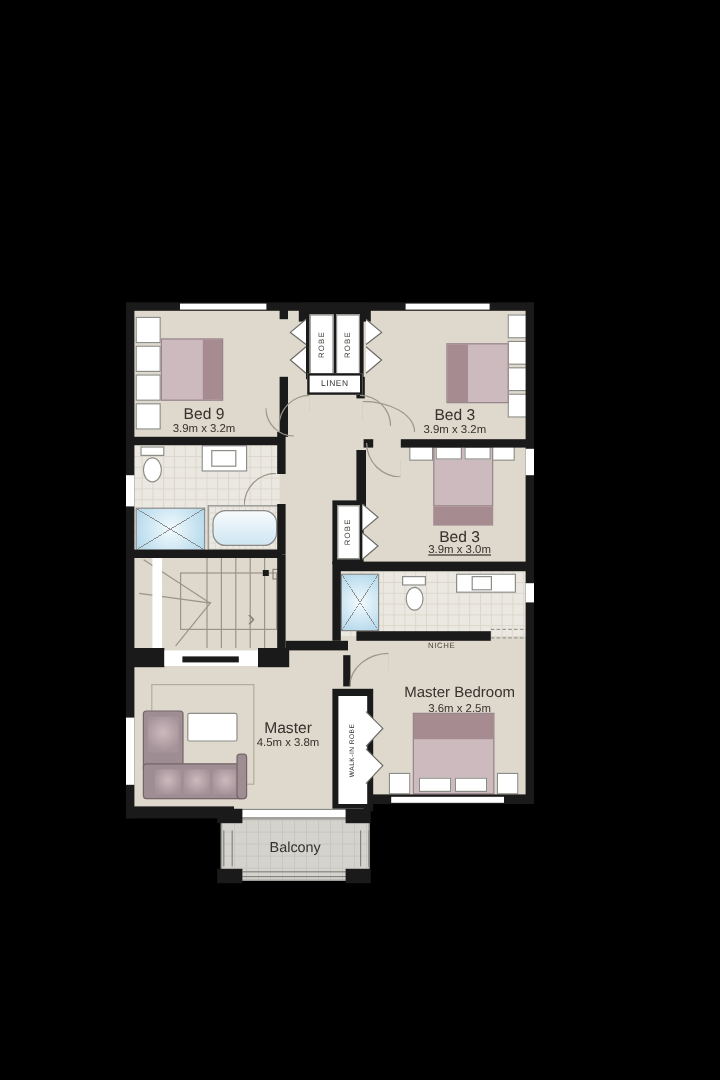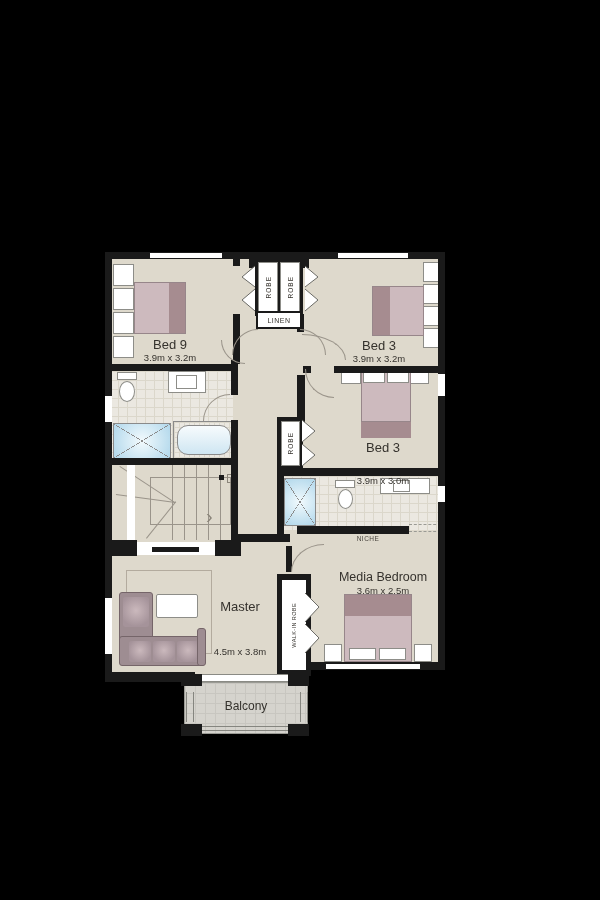--- a/index.html
+++ b/index.html
@@ -219,25 +219,25 @@
   <div class="wall" style="left:181px;top:724px;width:21px;height:12px;"></div>
   <div class="wall" style="left:288px;top:724px;width:21px;height:12px;"></div>
 
   <div class="label name" style="left:170px;top:337px;">Bed 9</div>
   <div class="label dims" style="left:170px;top:352px;">3.9m x 3.2m</div>
 
   <div class="label name" style="left:379px;top:338px;">Bed 3</div>
   <div class="label dims" style="left:379px;top:353px;">3.9m x 3.2m</div>
 
   <div class="label name" style="left:383px;top:440px;">Bed 3</div>
-  <div class="label dims" style="left:383px;top:475px;">3.9m x 3.0m</div>
-
-  <div class="label name" style="left:383px;top:570px;font-size:12.5px;">Media Bedroom</div>
+  <div class="label dims" style="left:383px;top:453px;text-decoration:underline;">3.9m x 3.0m</div>
+
+  <div class="label name" style="left:383px;top:570px;font-size:12.5px;">Master Bedroom</div>
   <div class="label dims" style="left:383px;top:585px;">3.6m x 2.5m</div>
 
   <div class="label name" style="left:240px;top:599px;">Master</div>
-  <div class="label dims" style="left:240px;top:646px;">4.5m x 3.8m</div>
+  <div class="label dims" style="left:240px;top:614px;">4.5m x 3.8m</div>
 
   <div class="label" style="left:246px;top:699px;font-size:12px;">Balcony</div>
 
   <div class="label" style="left:368px;top:535px;font-size:6.5px;letter-spacing:.5px;color:#4a463f;">NICHE</div>
 
 </div>
 
 </body></html>

